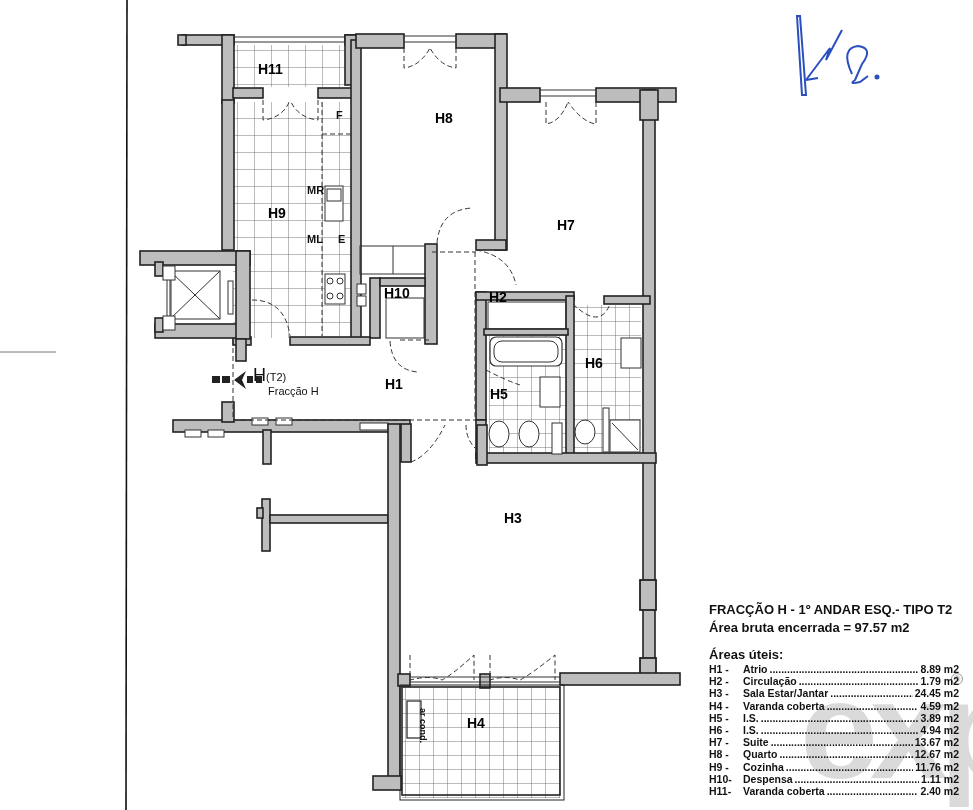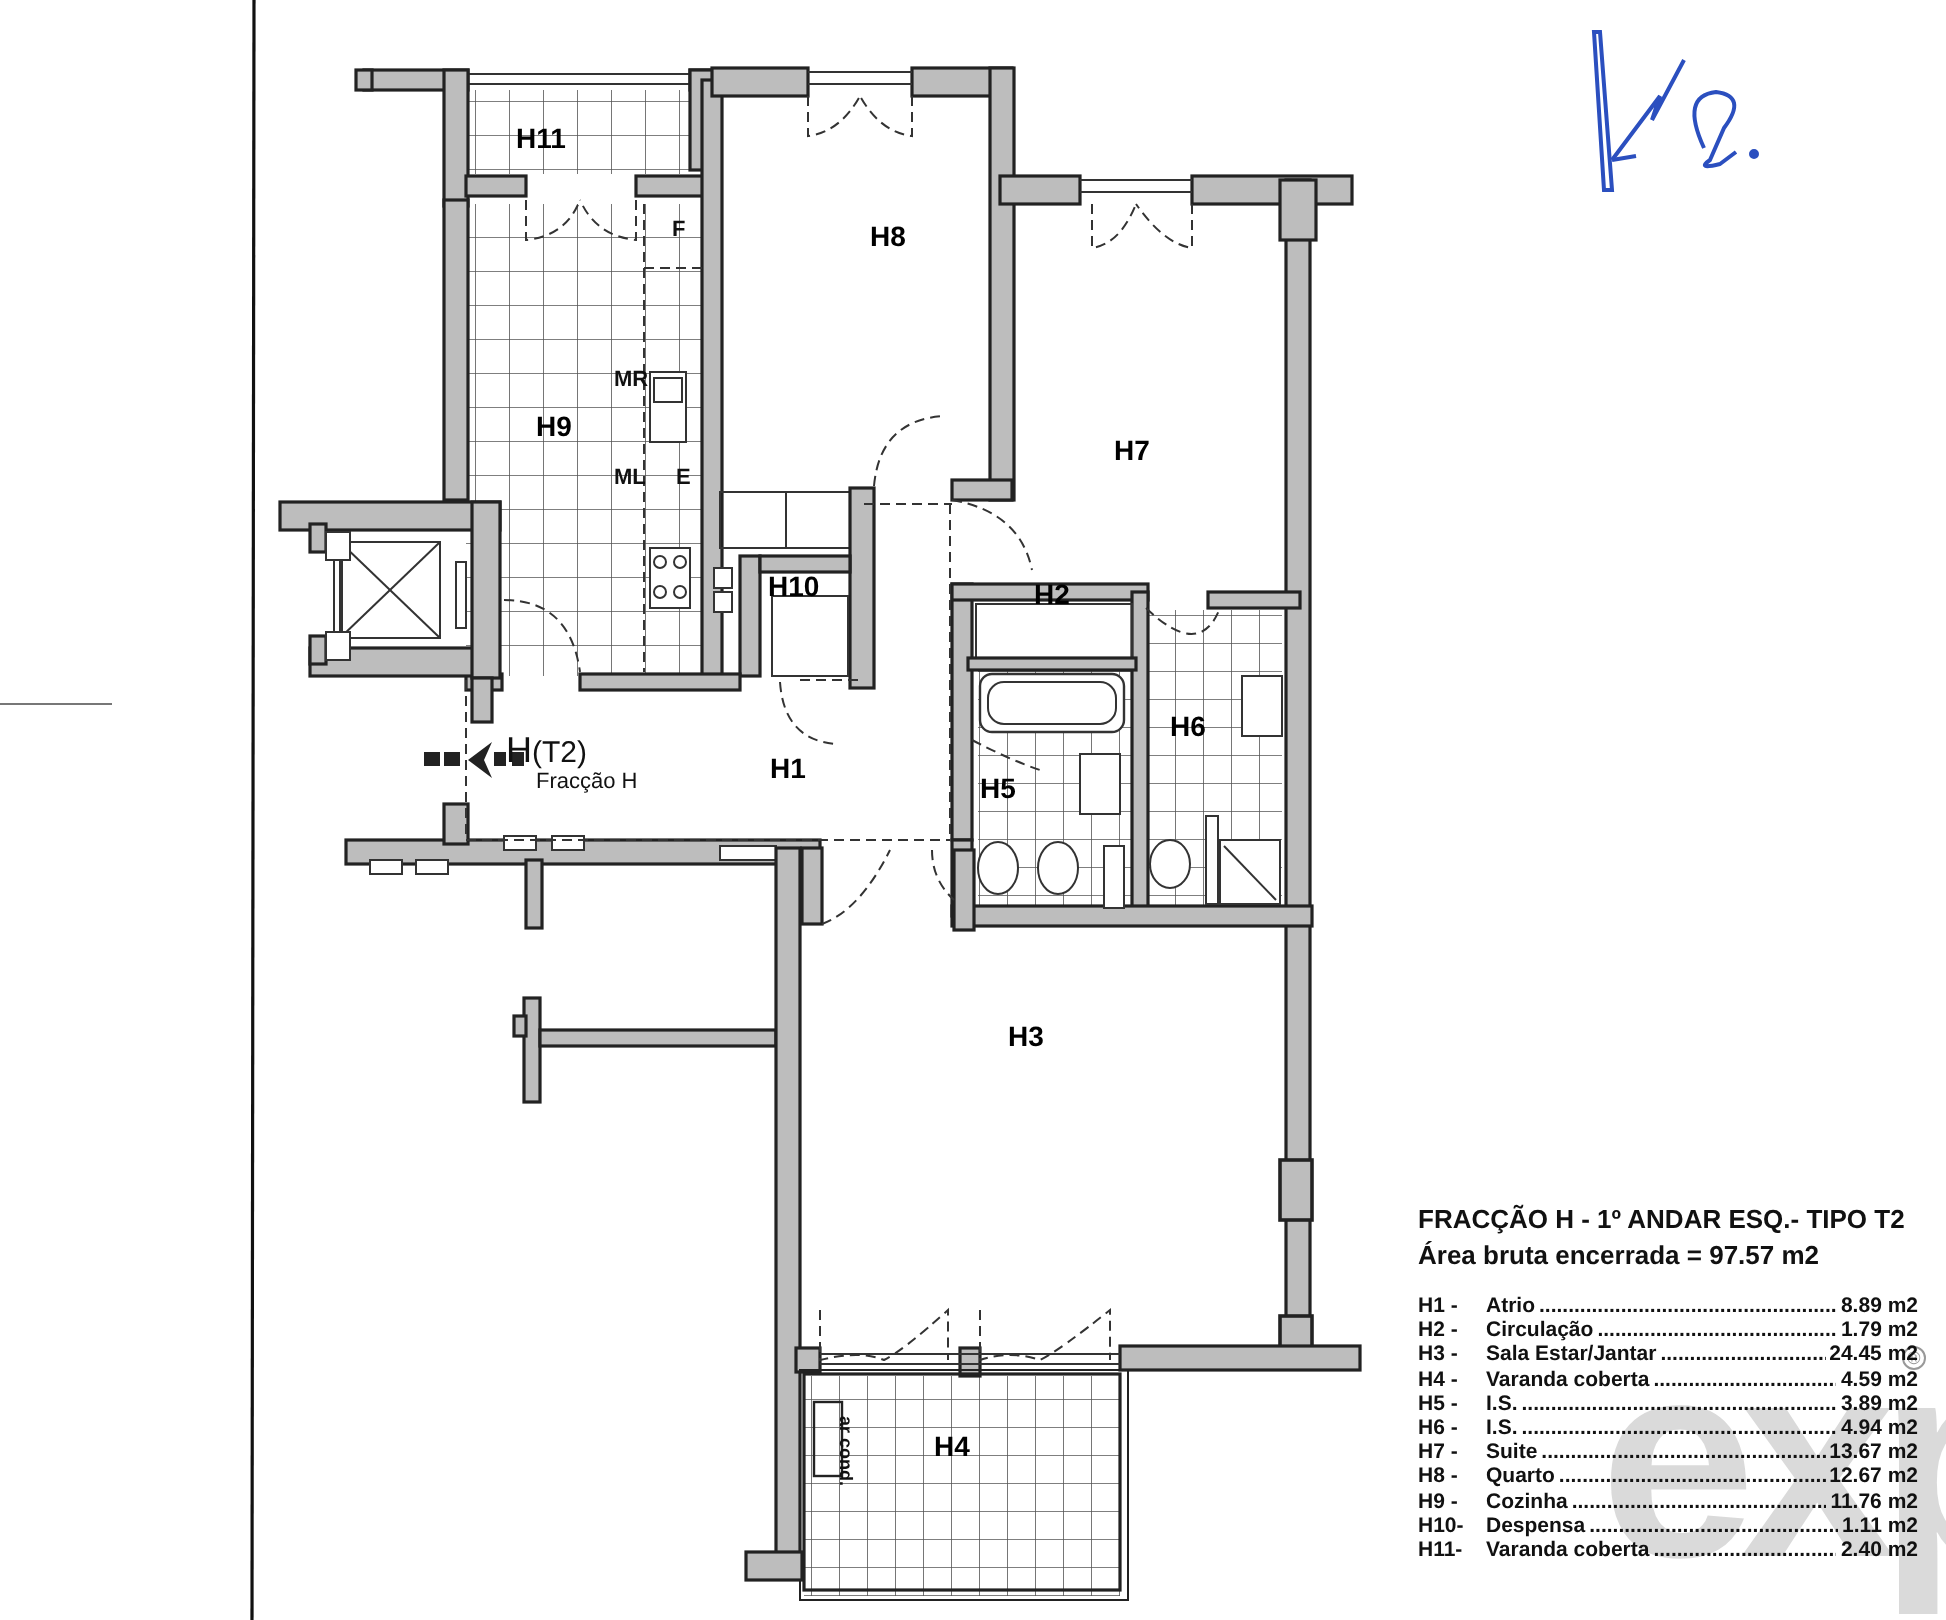--- a/index.html
+++ b/index.html
@@ -16,21 +16,21 @@
   .legend .gross{font-weight:bold;font-size:13px;margin:0 0 12px 0;white-space:nowrap;}
   .legend .areas-h{font-weight:bold;font-size:13px;margin:0 0 1px 0;}
   .legend .row{display:flex;font-weight:bold;font-size:10.5px;line-height:12.2px;white-space:nowrap;}
   .legend .row .code{width:34px;}
   .legend .row .name{flex:1;overflow:hidden;position:relative;}
   .legend .row .name::after{content:"..................................................................................";position:absolute;left:auto;margin-left:2px;}
   .legend .row .val{padding-left:2px;text-align:center;}
   .watermark{position:absolute;left:800px;top:660px;font-size:140px;font-weight:bold;color:rgba(150,150,150,0.35);letter-spacing:-8px;line-height:1;}
   .reg{position:absolute;left:951px;top:673px;font-size:9px;color:#999;border:1px solid #999;border-radius:50%;width:10px;height:10px;text-align:center;line-height:10px;}
   .entry-h{position:absolute;left:253px;top:365px;font-size:18px;}
-  .entry-h small{font-size:15px;}
+  .entry-h small{font-size:11px;}
   .entry-sub{position:absolute;left:268px;top:385px;font-size:11px;}
 </style>
 </head>
 <body>
 
 <svg id="plan" viewBox="0 0 973 810" xmlns="http://www.w3.org/2000/svg">
   <defs>
     <pattern id="tiles" width="17" height="17" patternUnits="userSpaceOnUse">
       <rect width="17" height="17" fill="#fff"></rect>
       <path d="M17 0 V17 M0 17 H17" class="tile"></path>
@@ -209,21 +209,21 @@
     <path d="M852 74 Q840 48 858 46 Q874 48 862 64 L855 80 Q848 85 860 82 L868 76"></path>
     <circle cx="877" cy="77" r="1.5" fill="#2b4fbf"></circle>
   </g>
 </svg>
 
 <div class="room-label" style="left:258px;top:62px;">H11</div>
 <div class="room-label" style="left:435px;top:111px;">H8</div>
 <div class="room-label" style="left:557px;top:218px;">H7</div>
 <div class="room-label" style="left:268px;top:206px;">H9</div>
 <div class="room-label" style="left:384px;top:286px;">H10</div>
-<div class="room-label" style="left:472px;top:290px;padding-left:45px;">H2</div>
+<div class="room-label" style="left:444px;top:290px;padding-left:45px;">H2</div>
 <div class="room-label" style="left:352px;top:377px;padding-left:33px;">H1</div>
 <div class="room-label" style="left:490px;top:387px;">H5</div>
 <div class="room-label" style="left:585px;top:356px;">H6</div>
 <div class="room-label" style="left:504px;top:511px;">H3</div>
 <div class="room-label" style="left:467px;top:716px;">H4</div>
 
 <div class="small-label" style="left:336px;top:110px;">F</div>
 <div class="small-label" style="left:307px;top:185px;">MR</div>
 <div class="small-label" style="left:307px;top:234px;">ML</div>
 <div class="small-label" style="left:338px;top:234px;">E</div>
@@ -231,20 +231,21 @@
 
 <div class="entry-h"><span>H</span><small>(T2)</small></div>
 <div class="entry-sub">Fracção H</div>
 
 <div class="watermark">exp</div>
 <div class="reg">®</div>
 
 <div class="legend">
   <div class="title">FRACÇÃO H - 1º ANDAR ESQ.- TIPO T2</div>
   <div class="gross">Área bruta encerrada = 97.57 m2</div>
+  <div class="areas-h">Áreas úteis:</div>
   <div>
     <div class="row">
         <span class="code">H1 -</span>
         <span class="name">Atrio</span>
         <span class="val">8.89 m2</span>
       </div>
     <div class="row">
         <span class="code">H2 -</span>
         <span class="name">Circulação</span>
         <span class="val">1.79 m2</span>

